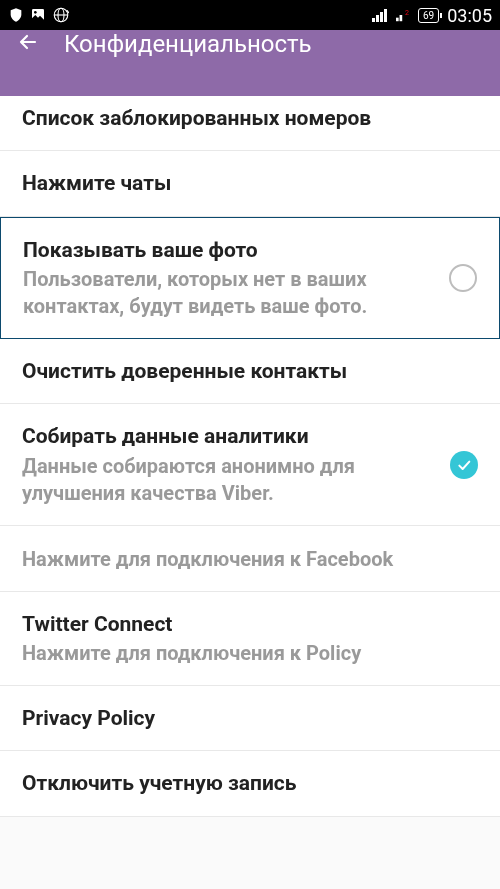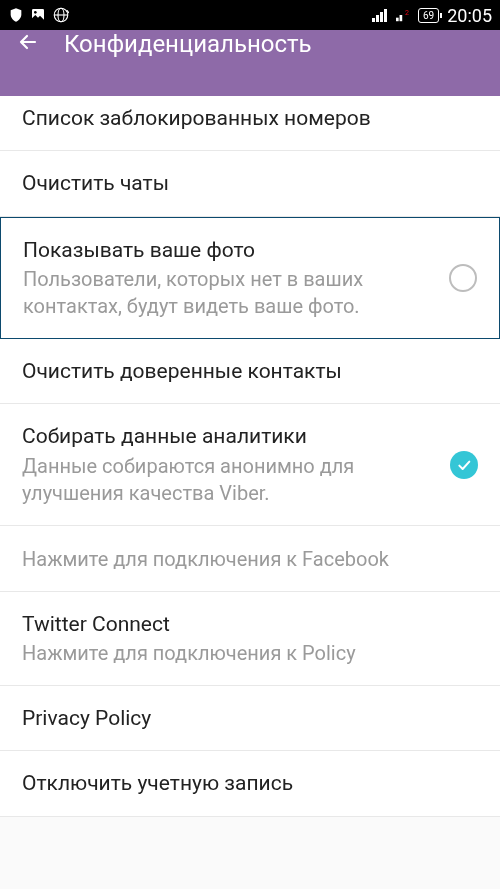--- a/index.html
+++ b/index.html
@@ -42,21 +42,21 @@
     .list-item {
       background: #fff;
       padding: 18px 22px;
       border-bottom: 1px solid #e8e8e8;
       display: flex;
       align-items: center;
       justify-content: space-between;
       gap: 16px;
     }
     .list-item.cut-top { padding-top: 8px; }
-    .item-text { flex: 1; min-width: 0; }
+    .item-text { flex: 1; min-width: 0; font-weight: bold; }
     .item-title {
       font-size: 21px;
       color: #222;
       line-height: 1.35;
     }
     .item-subtitle {
       font-size: 20px;
       color: #9a9a9a;
       line-height: 1.35;
       margin-top: 2px;
@@ -140,21 +140,21 @@
     <span class="status-icon">
       <svg width="16" height="14" viewBox="0 0 18 14">
           <rect x="0" y="10" width="3" height="4" fill="#fff"></rect>
           <rect x="4" y="7" width="3" height="7" fill="#fff"></rect>
           <text x="10" y="7" font-size="8" fill="#e30613">2</text>
         </svg>
     </span>
     <span class="battery-box">
       <span>69</span>
     </span>
-    <span class="clock">20:05</span>
+    <span class="clock">03:05</span>
   </div>
 </div>
 
 <div class="app-bar">
   <div class="back-arrow">
     <svg width="24" height="24" viewBox="0 0 24 24" fill="none" stroke="#fff" stroke-width="2.2" stroke-linecap="round" stroke-linejoin="round">
         <path d="M19 12H5M11 18l-6-6 6-6"></path>
       </svg>
   </div>
   <div class="app-title">Конфиденциальность</div>
@@ -163,21 +163,21 @@
 <div class="content">
 
   <div class="list-item cut-top">
     <div class="item-text">
       <div class="item-title">Список заблокированных номеров</div>
     </div>
   </div>
 
   <div class="list-item">
     <div class="item-text">
-      <div class="item-title">Очистить чаты</div>
+      <div class="item-title">Нажмите чаты</div>
     </div>
   </div>
 
   <div class="list-item highlight-box">
     <div class="item-text">
       <div class="item-title">Показывать ваше фото</div>
       <div class="item-subtitle">Пользователи, которых нет в ваших контактах, будут видеть ваше фото.</div>
     </div>
     <div class="radio-empty"></div>
   </div>

